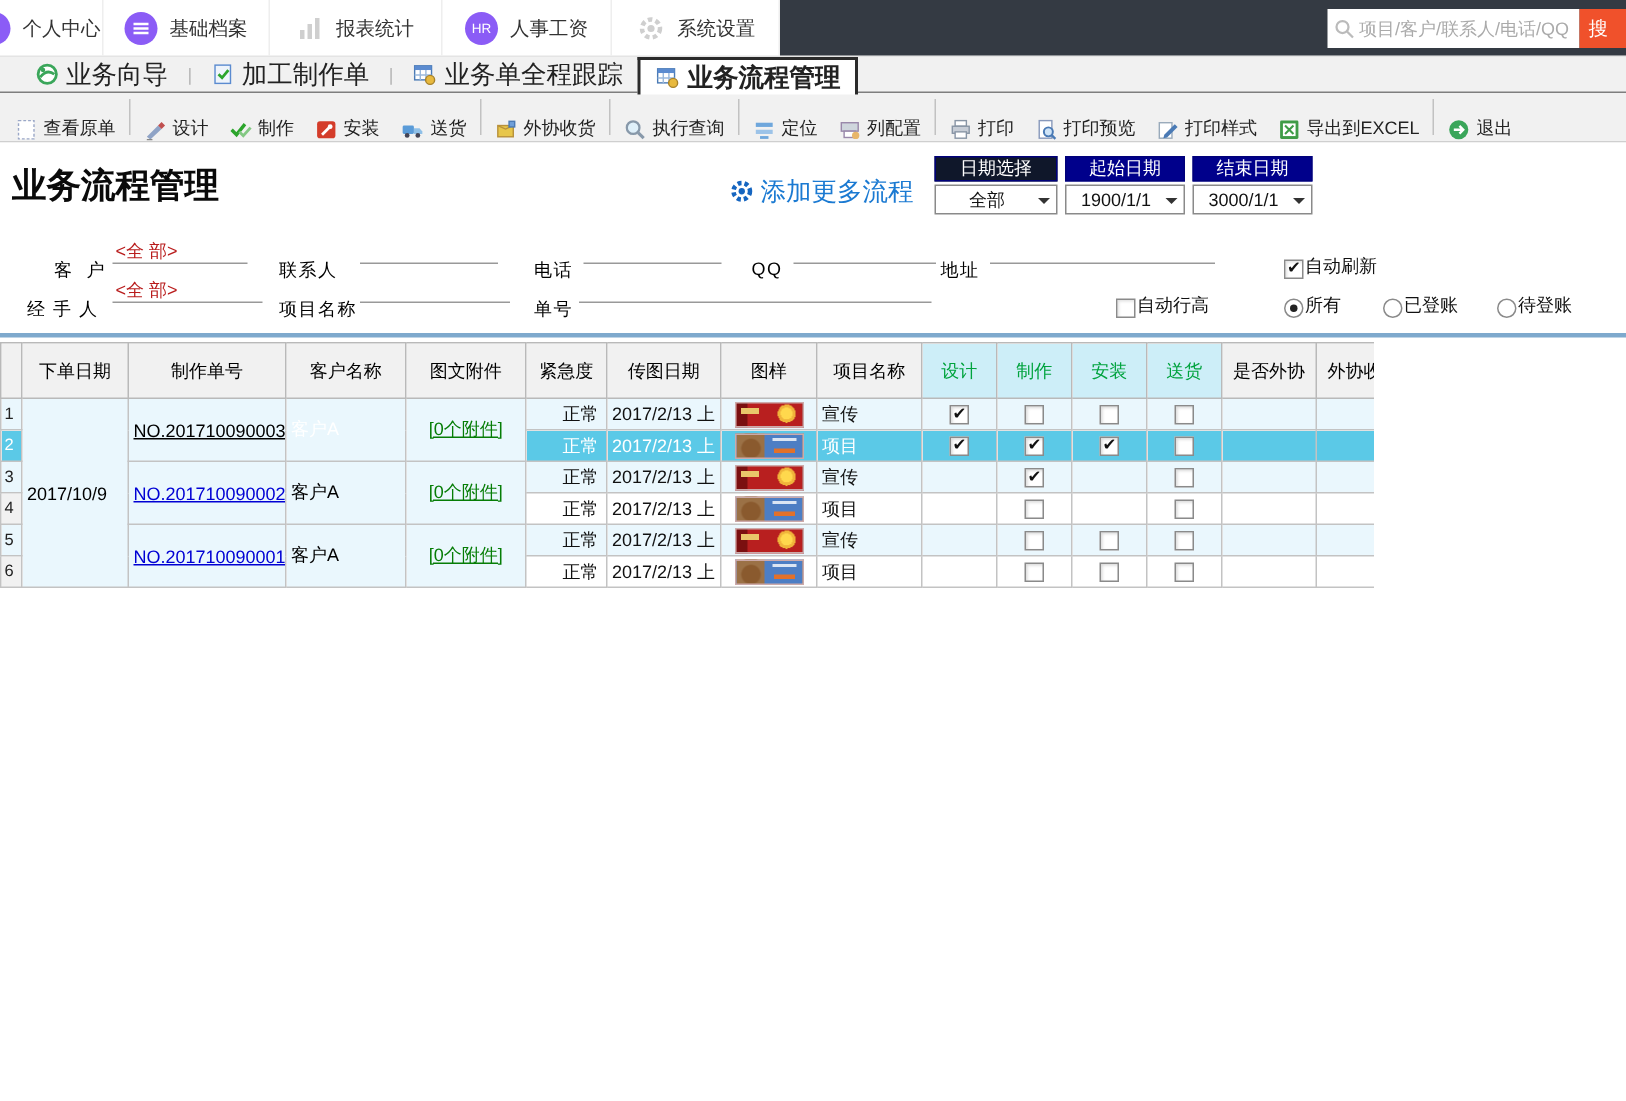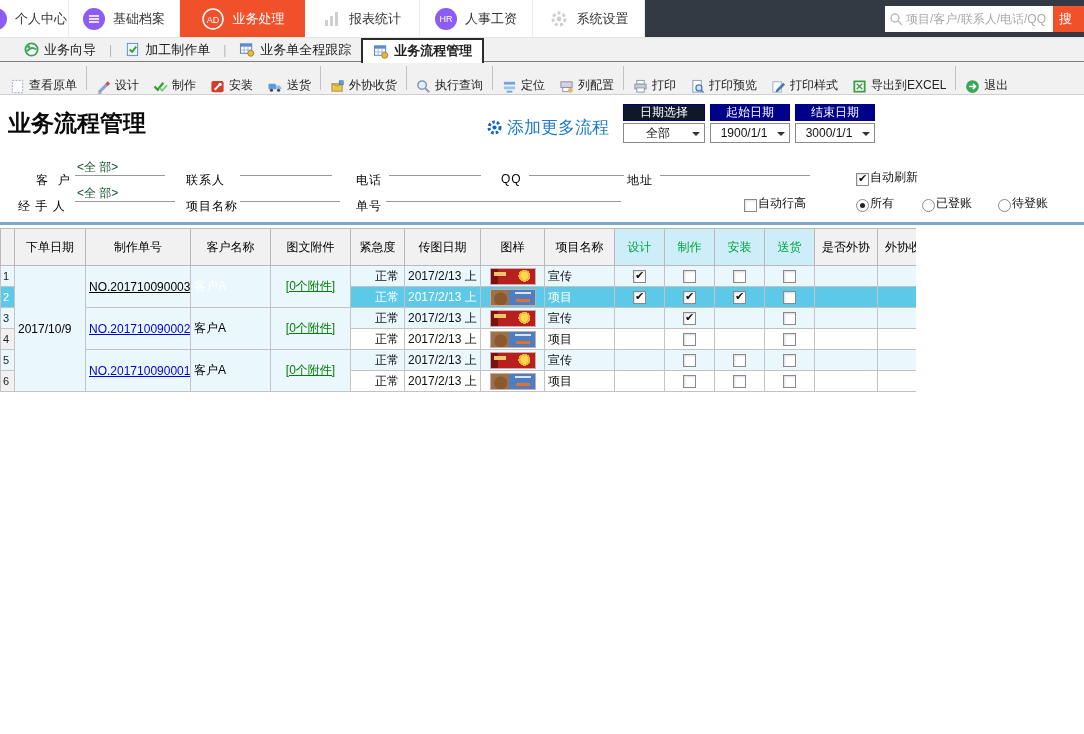--- a/index.html
+++ b/index.html
@@ -16,21 +16,21 @@
   .half-cut{margin-left:-16px}
   .nav-dark{flex:1;background:#343a43;display:flex;align-items:center;justify-content:flex-end}
   .searchbox{display:flex;align-items:center;background:#fff;height:26px;width:168px;padding:0 4px}
   .searchbox input{border:none;outline:none;width:140px;font-size:12px;color:#666;background:transparent}
   .searchbox input::placeholder{color:#aaa}
   .search-btn{width:31px;height:26px;background:#f0512b;color:#fff;display:flex;align-items:center;
     padding-left:6px;font-size:13px;overflow:hidden;cursor:pointer;flex:none}
 
   
   .tabbar{height:24px;background:#f1f1f1;display:flex;align-items:center;border-bottom:1px solid #7e7e7e;padding-left:14px;position:relative}
-  .tab{display:flex;align-items:center;gap:5px;padding:0 10px;font-size:13px;color:#222;cursor:pointer;height:24px}
+  .tab{display:flex;align-items:center;gap:5px;padding:0 10px;font-size:17px;color:#222;cursor:pointer;height:24px}
   .tab.active{font-weight:bold;background:#fff;border:2px solid #2b2b2b;border-bottom:none;margin-bottom:-1px;height:25px;z-index:2}
   .tab-sep{color:#b5b5b5;margin:0 3px}
 
   
   .toolbar{height:33px;background:#f1f1f1;display:flex;align-items:center;border-bottom:1px solid #cfcfcf;padding-left:3px}
   .tbtn{display:flex;align-items:flex-end;gap:4px;padding:0 7px;font-size:12px;color:#222;height:100%;cursor:pointer;flex:none}
   .tsep{width:1px;height:24px;background:#c2c2c2;margin:0 2px;flex:none}
 
   
   .content{position:relative;width:1084px;height:639px;background:#fff}
@@ -40,21 +40,21 @@
   .datefilters{position:absolute;left:623px;top:9px;display:flex;gap:5px}
   .dfg{display:flex;flex-direction:column;gap:2px}
   .dfh{height:17px;color:#fff;font-size:12px;display:flex;align-items:center;justify-content:center;border:1px solid #00007a;padding:0 4px}
   .dfh.green{background:#0f172a}
   .dfh.navy{background:#00008b}
   .dfs{height:20px;border:1px solid #8a8a8a;background:#fff;display:flex;align-items:center;justify-content:center;position:relative;font-size:12px;cursor:pointer;padding-right:12px}
   .dfs .arr{position:absolute;right:4px;top:8px;width:0;height:0;border:4px solid transparent;border-top-color:#333}
   .w82{width:82px}.w86{width:80px}
 
   .flabel{position:absolute;font-size:12px;color:#000;letter-spacing:1px;white-space:pre}
-  .ffield{position:absolute;border:none;border-bottom:1px solid #999;height:17px;font-size:12px;color:#14532d;background:transparent;outline:none;padding:0 2px}
+  .ffield{position:absolute;border:none;border-bottom:1px solid #999;height:17px;font-size:12px;color:#b91c1c;background:transparent;outline:none;padding:0 2px}
   .fcheck{position:absolute;display:flex;align-items:flex-end;gap:1px;font-size:12px}
   .cbx{width:13px;height:13px;border:1px solid #8a8a8a;background:#fff;display:inline-block;position:relative;box-shadow:inset 1px 1px 2px rgba(0,0,0,.12);flex:none}
   .cbx.state-checked::after{content:"\2714";position:absolute;left:1px;top:-2px;font-size:11px;font-weight:bold;color:#111}
   .radio{width:13px;height:13px;border:1px solid #8a8a8a;border-radius:50%;background:#fff;display:inline-block;position:relative;flex:none}
   .radio.state-checked::after{content:"";position:absolute;left:3px;top:3px;width:5px;height:5px;background:#222;border-radius:50%}
 
   .blue-line{position:absolute;left:0;top:127px;width:1084px;height:3px;background:#7ea9cd}
 
   
   .gridwrap{position:absolute;left:0;top:133px;width:916px;overflow:hidden}
@@ -101,29 +101,20 @@
     <span class="circ">
       <svg width="12" height="12" viewBox="0 0 12 12">
           <g stroke="#fff" stroke-width="1.6">
             <line x1="1" y1="3" x2="11" y2="3"></line>
             <line x1="1" y1="6" x2="11" y2="6"></line>
             <line x1="1" y1="9" x2="11" y2="9"></line>
           </g>
         </svg>
     </span>
     <span>基础档案</span>
-  </div>
-  <div class="nav-item active" style="width:125px">
-    <span style="display:flex">
-      <svg width="24" height="24" viewBox="0 0 24 24">
-          <circle cx="12" cy="12" r="10" fill="none" stroke="#fff" stroke-width="1.5"></circle>
-          <text x="12" y="16" font-size="9" fill="#fff" text-anchor="middle" font-family="sans-serif">AD</text>
-        </svg>
-    </span>
-    <span>业务处理</span>
   </div>
   <div class="nav-item" style="width:115px">
     <span style="display:flex">
       <svg width="18" height="18" viewBox="0 0 18 18">
           <rect x="2" y="10" width="3" height="6" fill="#cfcfcf"></rect>
           <rect x="7" y="6" width="3" height="10" fill="#cfcfcf"></rect>
           <rect x="12" y="2" width="3" height="14" fill="#cfcfcf"></rect>
         </svg>
     </span>
     <span>报表统计</span>

